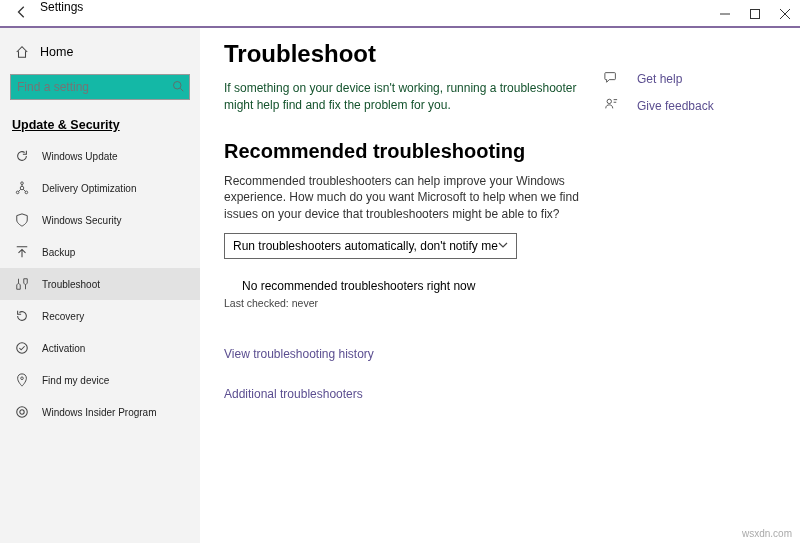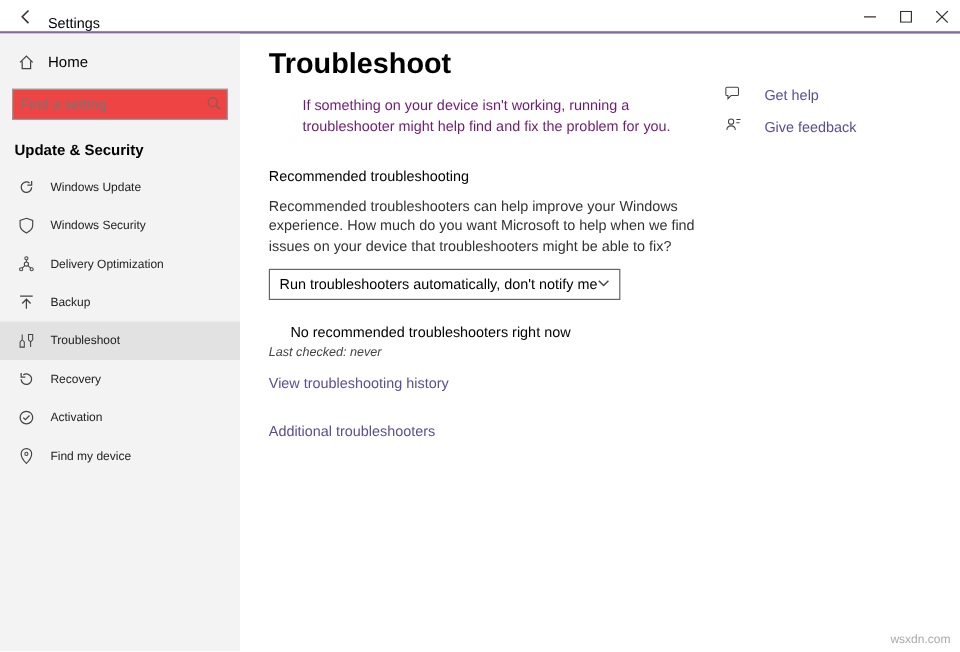--- a/index.html
+++ b/index.html
@@ -8,21 +8,21 @@
     font-size: 12px;
     color: #000;
     background: #fff;
     width: 800px;
     height: 543px;
     overflow: hidden;
     position: relative;
   }
   .titlebar {
     display: flex;
-    align-items: flex-end;
+    align-items: flex-start;
     height: 28px;
     padding-left: 10px;
     border-bottom: 2px solid #836aa0;
   }
   .titlebar .back {
     width: 24px; height: 24px;
     display: flex; align-items: center; justify-content: center;
     font-size: 14px;
   }
   .titlebar .title {
@@ -55,35 +55,36 @@
   }
   .home-row {
     display: flex; align-items: center;
     padding: 6px 14px;
     gap: 10px;
     font-size: 12.5px;
   }
   .search {
     margin: 8px 10px 12px 10px;
     border: 1px solid #999;
-    background: #ef4444;
+    background: #14b8a6;
     height: 26px;
     display: flex; align-items: center;
     padding: 0 6px;
     justify-content: space-between;
     color: #666;
   }
   .search input {
     border: none; outline: none; flex: 1; font-size: 12px;
     background: transparent;
   }
   .section-title {
     font-weight: 600;
     font-size: 12.5px;
     padding: 6px 12px 8px 12px;
+    text-decoration: underline;
   }
   .nav-item {
     display: flex; align-items: center;
     gap: 12px;
     padding: 8px 14px;
     font-size: 10px;
     color: #222;
   }
   .nav-item.active {
     background: #e2e2e2;
@@ -107,28 +108,27 @@
     width: 150px;
     padding-top: 30px;
   }
   h1.page-title {
     font-size: 24px;
     font-weight: 600;
     margin-bottom: 12px;
   }
   .intro {
     font-size: 12px;
-    color: #701a75;
+    color: #14532d;
     margin-bottom: 26px;
     line-height: 1.4;
-    margin-left: 28px;
   }
   h2.sub {
-    font-size: 12px;
-    font-weight: 400;
+    font-size: 20px;
+    font-weight: 700;
     margin-bottom: 10px;
   }
   .desc {
     font-size: 12px;
     color: #333;
     line-height: 1.4;
     margin-bottom: 10px;
   }
   .dropdown {
     border: 1px solid #666;
@@ -142,22 +142,21 @@
     justify-content: space-between;
   }
   .status-line {
     font-size: 12px;
     margin-bottom: 4px;
     margin-left: 18px;
   }
   .small {
     font-size: 10.5px;
     color: #444;
-    margin-bottom: 12px;
-    font-style: italic;
+    margin-bottom: 38px;
   }
   .link {
     color: #5b4e90;
     font-size: 12px;
     margin-bottom: 26px;
     display: block;
   }
   .aside-link {
     display: flex; align-items: center; gap: 19px;
     color: #5b4e90;
@@ -225,42 +224,42 @@
       <span class="nav-icon">
           <svg width="14" height="14" viewBox="0 0 16 16">
             <path d="M13 8a5 5 0 1 1-2-4 M13 2v4h-4" stroke="#444" stroke-width="1.2" fill="none"></path>
           </svg>
         </span>
       <span>Windows Update</span>
     </div>
     <div class="nav-item">
       <span class="nav-icon">
           <svg width="14" height="14" viewBox="0 0 16 16">
-            <path d="M8 1 L14 3 V8 C14 12 8 15 8 15 C8 15 2 12 2 8 V3 Z" stroke="#444" stroke-width="1.1" fill="none"></path>
-          </svg>
-        </span>
-      <span>Windows Security</span>
-    </div>
-    <div class="nav-item">
-      <span class="nav-icon">
-          <svg width="14" height="14" viewBox="0 0 16 16">
             <circle cx="8" cy="8" r="2" stroke="#444" fill="none"></circle>
             <circle cx="3" cy="13" r="1.5" stroke="#444" fill="none"></circle>
             <circle cx="13" cy="13" r="1.5" stroke="#444" fill="none"></circle>
             <circle cx="8" cy="2.5" r="1.5" stroke="#444" fill="none"></circle>
             <line x1="8" y1="4" x2="8" y2="6" stroke="#444"></line>
             <line x1="6.5" y1="9.5" x2="4" y2="12" stroke="#444"></line>
             <line x1="9.5" y1="9.5" x2="12" y2="12" stroke="#444"></line>
           </svg>
         </span>
       <span>Delivery Optimization</span>
     </div>
     <div class="nav-item">
       <span class="nav-icon">
           <svg width="14" height="14" viewBox="0 0 16 16">
+            <path d="M8 1 L14 3 V8 C14 12 8 15 8 15 C8 15 2 12 2 8 V3 Z" stroke="#444" stroke-width="1.1" fill="none"></path>
+          </svg>
+        </span>
+      <span>Windows Security</span>
+    </div>
+    <div class="nav-item">
+      <span class="nav-icon">
+          <svg width="14" height="14" viewBox="0 0 16 16">
             <path d="M8 14 V5 M4 9 L8 5 L12 9 M2 2 H14" stroke="#444" stroke-width="1.2" fill="none"></path>
           </svg>
         </span>
       <span>Backup</span>
     </div>
     <div class="nav-item active">
       <span class="nav-icon">
           <svg width="14" height="14" viewBox="0 0 16 16">
             <path d="M4 2 L4 7 L2 9 L2 14 L6 14 L6 9 L4 7 M12 14 L12 9 L14 7 L14 2 L10 2 L10 7 L12 9" stroke="#444" stroke-width="1" fill="none"></path>
           </svg>
@@ -285,20 +284,29 @@
       <span>Activation</span>
     </div>
     <div class="nav-item">
       <span class="nav-icon">
           <svg width="14" height="14" viewBox="0 0 16 16">
             <path d="M8 1 C5 1 3 3 3 6 C3 10 8 15 8 15 C8 15 13 10 13 6 C13 3 11 1 8 1 Z" stroke="#444" stroke-width="1.1" fill="none"></path>
             <circle cx="8" cy="6" r="1.5" stroke="#444" fill="none"></circle>
           </svg>
         </span>
       <span>Find my device</span>
+    </div>
+    <div class="nav-item">
+      <span class="nav-icon">
+          <svg width="14" height="14" viewBox="0 0 16 16">
+            <circle cx="8" cy="8" r="6" stroke="#444" stroke-width="1.2" fill="none"></circle>
+            <circle cx="8" cy="8" r="2.5" stroke="#444" stroke-width="1.2" fill="none"></circle>
+          </svg>
+        </span>
+      <span>Windows Insider Program</span>
     </div>
   </div>
 
   <div class="main">
     <div class="content">
       <h1 class="page-title">Troubleshoot</h1>
       <p class="intro">If something on your device isn't working, running a troubleshooter might help find and fix the problem for you.</p>
 
       <h2 class="sub">Recommended troubleshooting</h2>
       <p class="desc">Recommended troubleshooters can help improve your Windows experience. How much do you want Microsoft to help when we find issues on your device that troubleshooters might be able to fix?</p>

